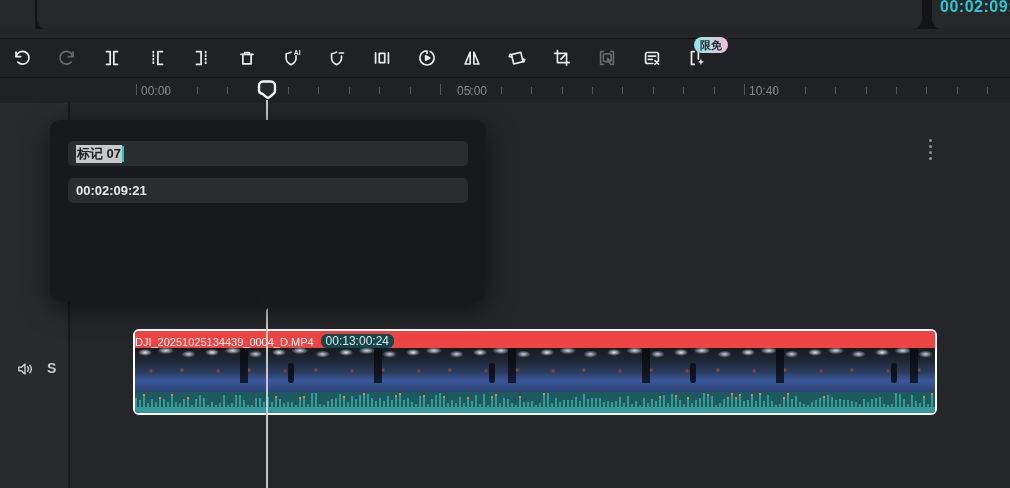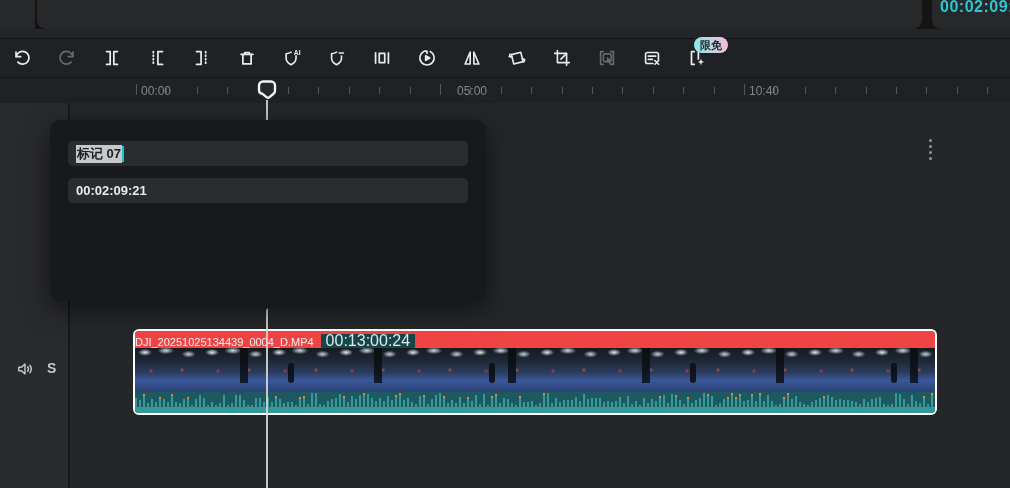--- a/index.html
+++ b/index.html
@@ -30,21 +30,21 @@
   .timeline { position:absolute; left:0; top:103px; width:1010px; height:385px; background:#242629; }
   .head-col { position:absolute; left:0; top:0; width:70px; height:385px; background:#292a2c; border-right:2px solid #17181a; }
   .mute-ic { position:absolute; left:16px; top:258px; color:#c6c8ca; }
   .solo { position:absolute; left:47px; top:257px; color:#c6c8ca; font-size:14px; font-weight:bold; }
   .cover-btn { position:absolute; left:78px; top:245px; width:46px; height:46px; background:#323437; border:1px dashed #5c5f62; border-radius:8px; color:#d8d9db; font-size:12px; display:flex; align-items:center; justify-content:center; }
 
   
   .clip { position:absolute; left:133px; top:226px; width:804px; height:86px; border:2px solid #ffffff; border-radius:6px; overflow:hidden; background:#1d5a60; }
   .clip-header { height:17px; background:#ef4444; display:flex; align-items:flex-end; gap:7px; }
   .clip-name { font-size:11px; color:#eef2f2; white-space:nowrap; }
-  .clip-dur { font-size:16px; color:#dfe8e8; background:#15464c; border-radius:1px; padding:0 5px; line-height:14px; }
+  .clip-dur { font-size:12px; color:#dfe8e8; background:#15464c; border-radius:6px; padding:0 5px; line-height:14px; }
   .thumbs { height:44px; display:flex; overflow:hidden; }
   .thumb { position:relative; flex:0 0 67px; height:44px;
     background:
       radial-gradient(ellipse 10px 5px at 15% 10%, rgba(238,246,255,.95), rgba(238,246,255,0) 70%),
       radial-gradient(ellipse 12px 5px at 46% 6%, rgba(228,240,255,.9), rgba(228,240,255,0) 70%),
       radial-gradient(ellipse 10px 5px at 80% 14%, rgba(228,240,255,.85), rgba(228,240,255,0) 70%),
       radial-gradient(circle 3px at 24% 52%, rgba(190,62,52,.85), rgba(190,62,52,0) 85%),
       radial-gradient(circle 3px at 70% 50%, rgba(205,95,45,.75), rgba(205,95,45,0) 85%),
       linear-gradient(180deg,#161b22 0%,#1f2835 30%,#2a3c5e 55%,#3c589b 74%,#324b84 88%,#2b4273 100%);
   }

